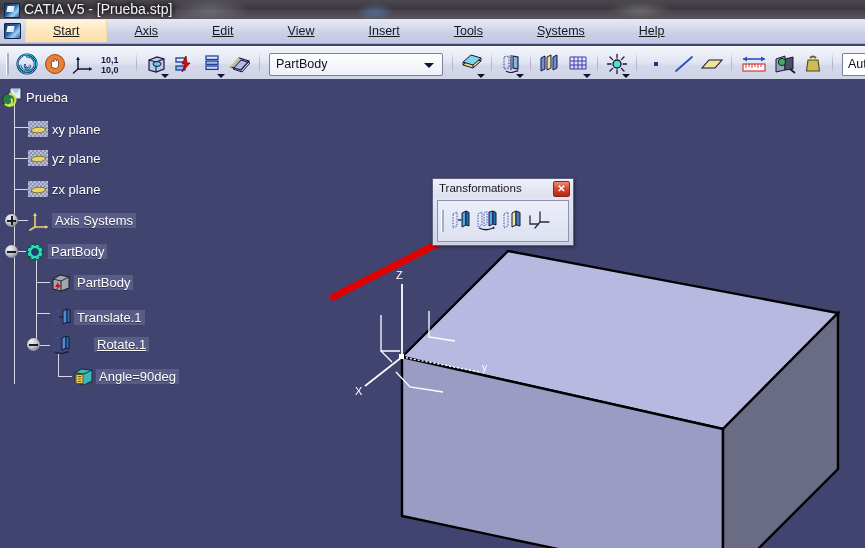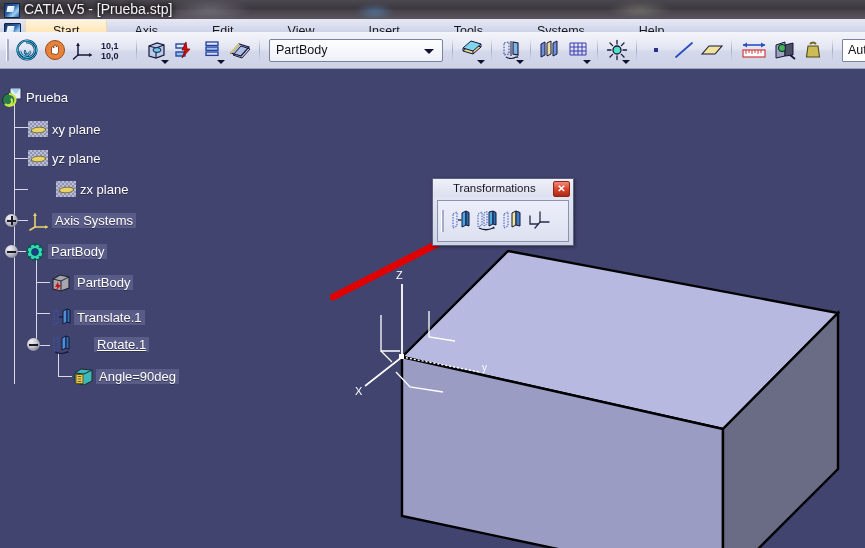--- a/index.html
+++ b/index.html
@@ -62,21 +62,21 @@
   }
   .menu-item.start{
     background:linear-gradient(180deg,#fff4dd 0%,#ffe7bb 50%,#ffdfa6 100%);
     border-left:1px solid #f0d9a8;border-right:1px solid #f0d9a8;
     margin-left:4px;
   }
   .menu-item .u{text-decoration:underline;}
 
   
   .toolbar{
-    position:absolute;left:0;top:32px;width:865px;height:36px;
+    position:absolute;left:0;top:46px;width:865px;height:36px;
     background:linear-gradient(180deg,#f3f5fb 0%,#e3e6f2 45%,#d4d8ea 55%,#cdd2e6 100%);
     border-bottom:1px solid #9fa4bd;
     display:flex;align-items:center;
   }
   .grip{width:3px;height:22px;margin:0 4px 0 6px;flex:none;
     background:linear-gradient(90deg,#ffffff 0%,#ffffff 1px,#a7accb 1px,#a7accb 3px);
     border-radius:1px;}
   .sep{width:1px;height:24px;margin:0 5px;flex:none;
     background:linear-gradient(180deg,rgba(255,255,255,.1),#a9aec6,rgba(255,255,255,.1));}
   .tbtn{
@@ -142,21 +142,21 @@
   .xform{
     position:absolute;left:432px;top:99px;width:140px;height:66px;
     background:linear-gradient(180deg,#e9ecf6 0%,#dcdfee 50%,#d0d4e6 100%);
     border:1px solid #5c6180;box-shadow:1px 1px 3px rgba(0,0,0,.45);
   }
   .xform-tb{
     position:absolute;left:0;top:0;right:0;height:18px;
     background:linear-gradient(180deg,#eef1f9,#dde0ee);
     display:flex;align-items:center;
   }
-  .xform-title{font-size:11.5px;color:#14141e;padding-left:20px;white-space:nowrap;}
+  .xform-title{font-size:11.5px;color:#14141e;padding-left:6px;white-space:nowrap;}
   .xform-close{
     position:absolute;right:3px;top:2px;width:15px;height:14px;border-radius:2px;
     background:linear-gradient(180deg,#f08a78 0%,#d9452c 50%,#ad2a16 100%);
     border:1px solid #8e2411;display:flex;align-items:center;justify-content:center;
     color:#fff;font-size:10px;font-weight:bold;line-height:1;
   }
   .xform-row{
     position:absolute;left:4px;top:21px;right:4px;height:40px;
     border:1px solid #8e93ad;background:linear-gradient(180deg,#eceffa,#dde0ef);
     display:flex;align-items:center;
@@ -454,21 +454,21 @@
       <div class="tnode" style="left:28px;top:38px;align-items:flex-end;">
         <div class="plane-ico"></div>
         <span class="tlabel">xy plane</span>
       </div>
 
       <div class="tnode" style="left:28px;top:69px;">
         <div class="plane-ico"></div>
         <span class="tlabel">yz plane</span>
       </div>
 
-      <div class="tnode" style="left:28px;top:100px;margin-left:28px;">
+      <div class="tnode" style="left:28px;top:100px;">
         <div class="plane-ico"></div>
         <span class="tlabel">zx plane</span>
       </div>
 
       <div class="expander" style="left:5px;top:135px;">
         <div class="bar-h"></div>
           <div class="bar-v"></div>
       </div>
       <div class="tnode" style="left:28px;top:131px;">
         <div class="tree-ico">

